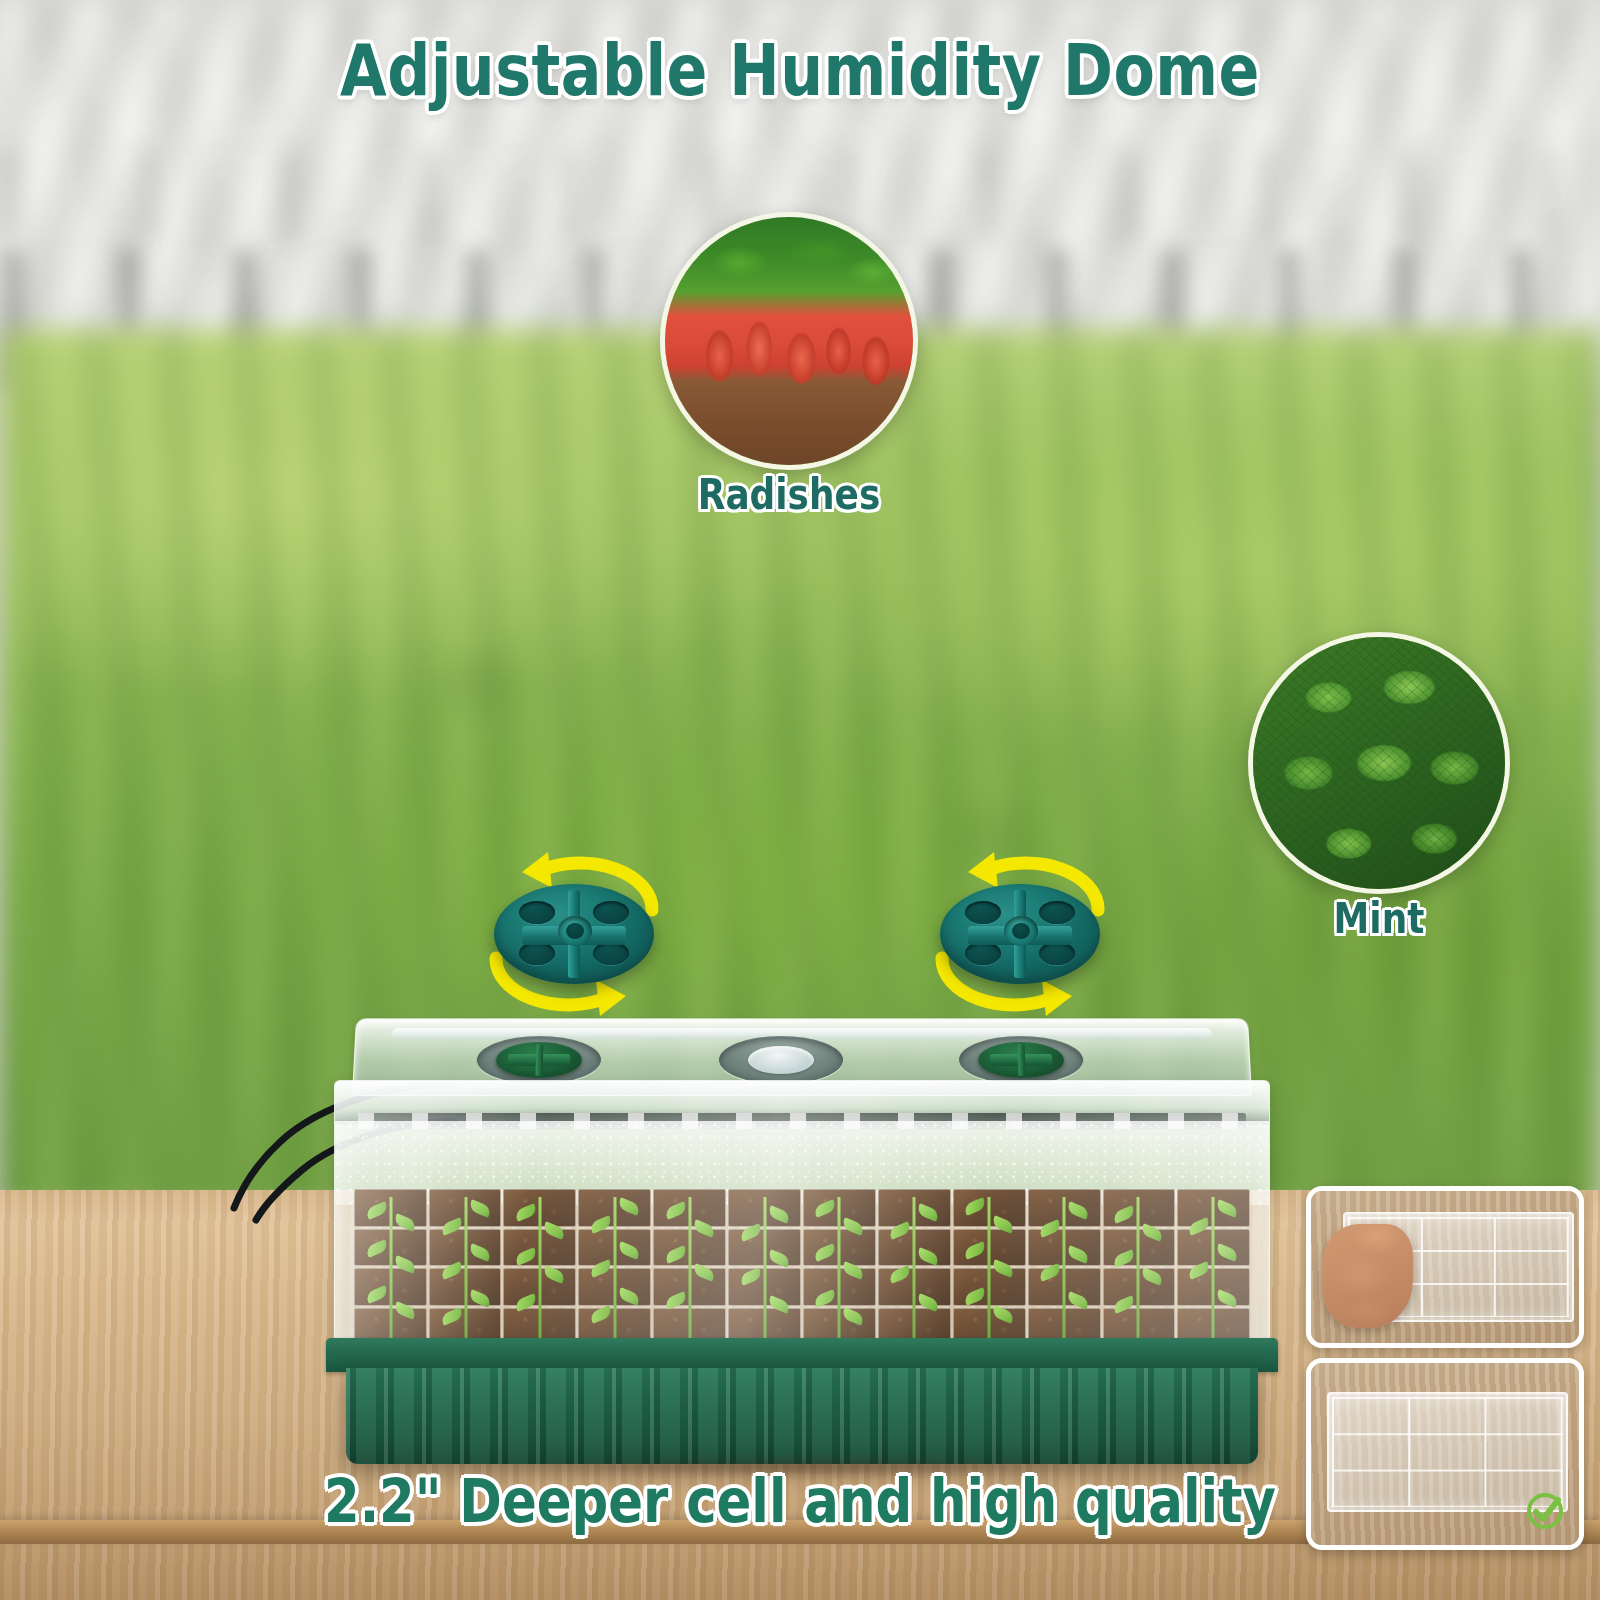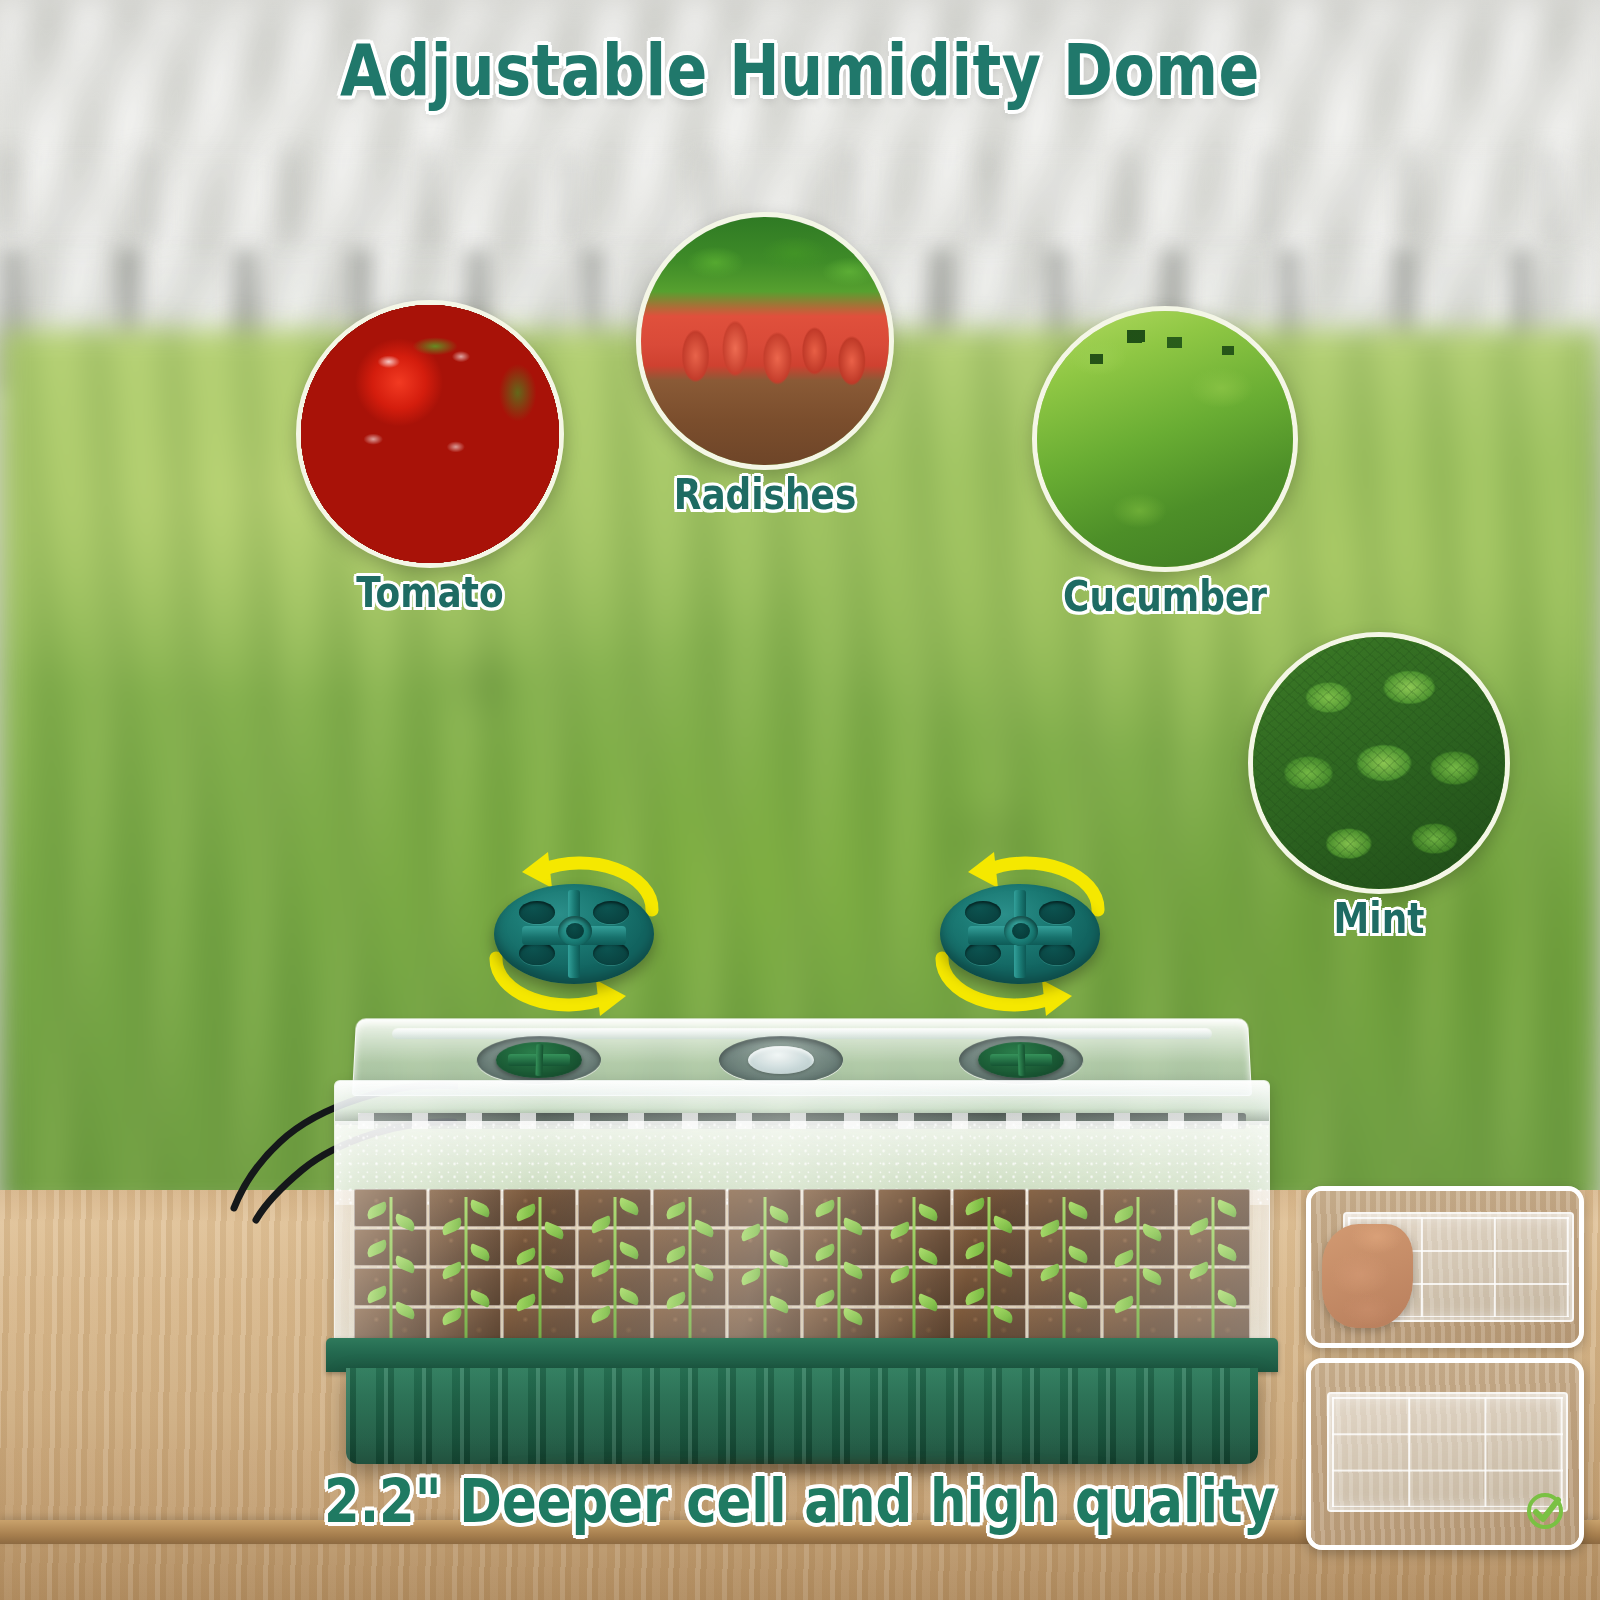--- a/index.html
+++ b/index.html
@@ -511,40 +511,28 @@
   <div class="bg-sky"></div>
   <div class="bg-struct2"></div>
   <div class="bg-struct"></div>
   <div class="bg-field"></div>
   <div class="bg-table"></div>
   <div class="bg-table-edge"></div>
 
   <div class="title">Adjustable Humidity Dome</div>
 
 
-  <div class="plant" style="left:296px; top:300px; width:268px; height:330px;">
-    <div class="circ" style="width:268px; height:268px;">
-      <div class="photo ph-tomato"></div>
-    </div>
-    <div class="plant-label" style="top:268px;">Tomato</div>
-  </div>
-
-  <div class="plant" style="left:636px; top:212px; width:258px; height:320px;">
+
+  <div class="plant" style="left:660px; top:212px; width:258px; height:320px;">
     <div class="circ" style="width:258px; height:258px;">
       <div class="photo ph-radish"></div>
     </div>
     <div class="plant-label" style="top:258px;">Radishes</div>
   </div>
 
-  <div class="plant" style="left:1032px; top:306px; width:266px; height:328px;">
-    <div class="circ" style="width:266px; height:266px;">
-      <div class="photo ph-cucumber"></div>
-    </div>
-    <div class="plant-label" style="top:266px;">Cucumber</div>
-  </div>
 
 
   <div class="plant" style="left:1248px; top:632px; width:262px; height:324px;">
     <div class="circ" style="width:262px; height:262px;">
       <div class="photo ph-mint"></div>
     </div>
     <div class="plant-label" style="top:262px;">Mint</div>
   </div>
 
   <div class="knob-group" style="left:474px; top:848px;">

